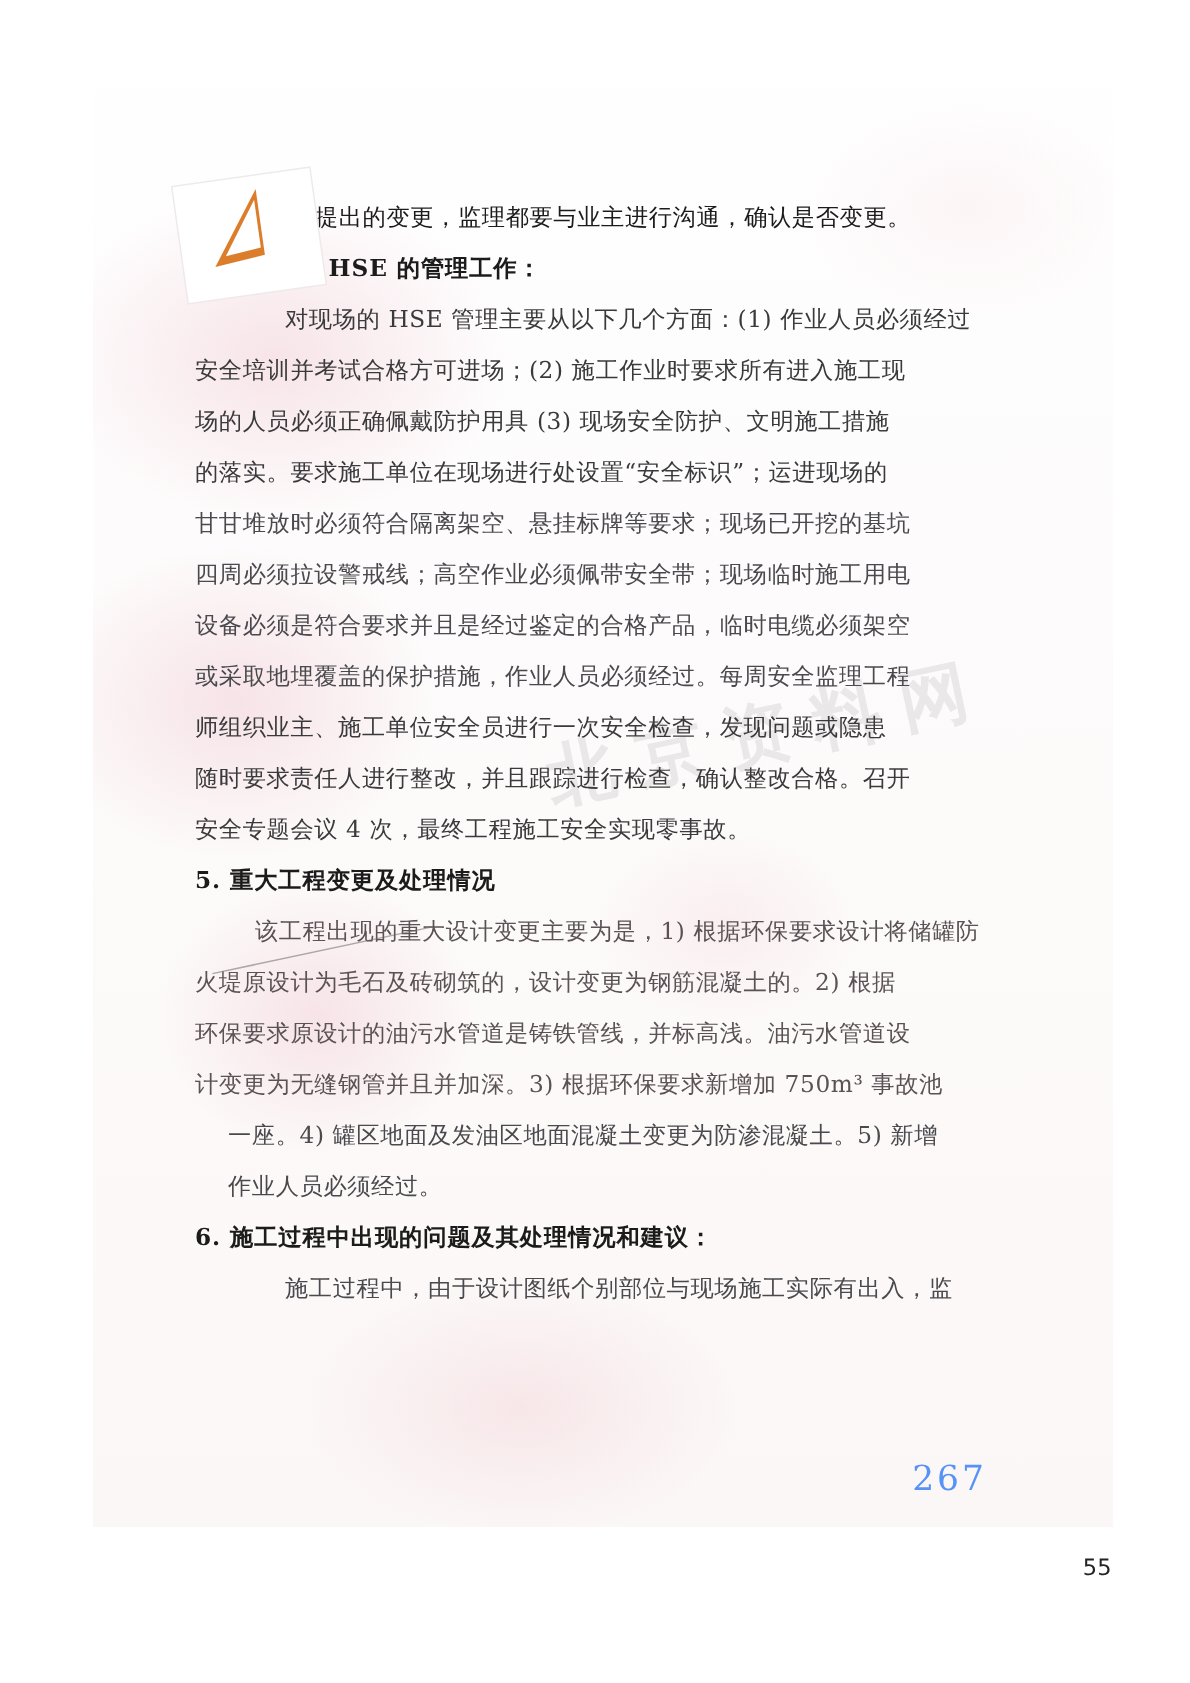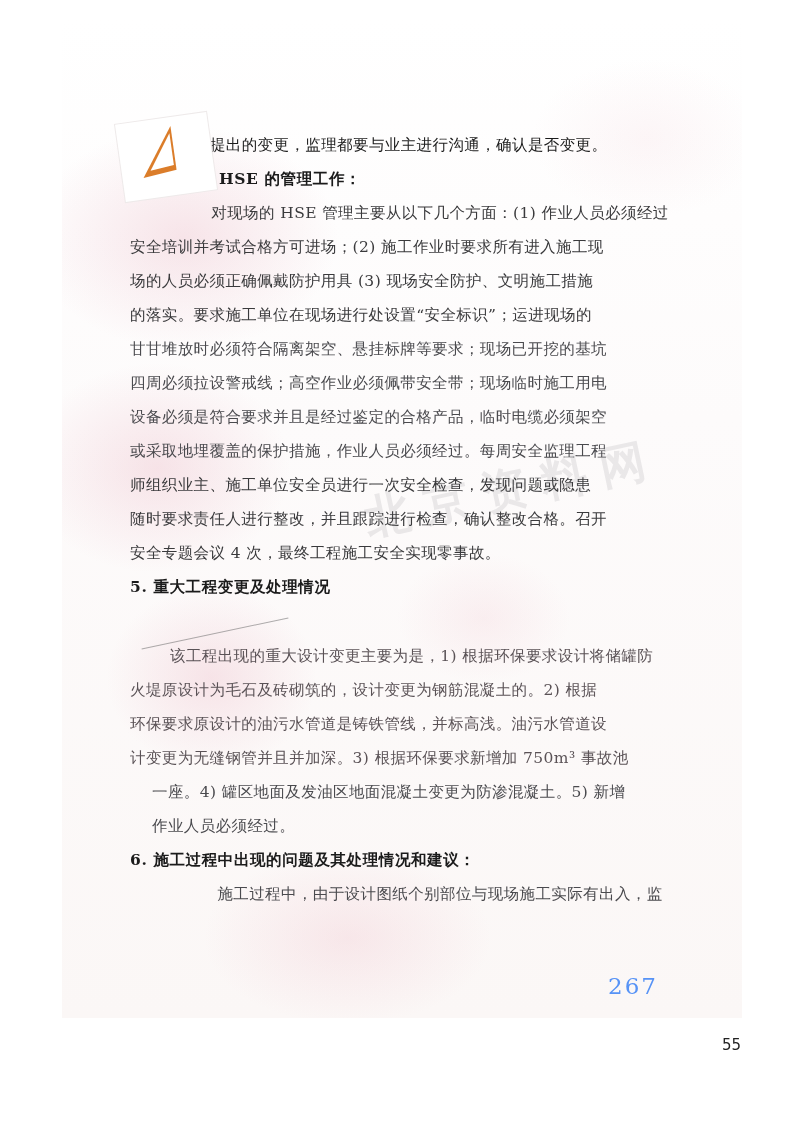--- a/index.html
+++ b/index.html
@@ -125,22 +125,22 @@
     font-family: "DejaVu Serif", serif;
   }
   .para {
     margin: 0;
   }
   .heading {
     font-weight: 700;
     letter-spacing: 0.6px;
   }
   .indent1 { padding-left: 22px; }
-  .indent2 { padding-left: 60px; text-align: center; }
-  .indent3 { padding-left: 40px; margin-top: 35px; }
+  .indent2 { padding-left: 60px; }
+  .indent3 { padding-left: 40px; }
 
   
   .fade-a { color: #3a3a3c; }
   .fade-b { color: #4a4a4e; }
   .fade-c { color: #5a5256; }
 
   
   .occluded {
     padding-left: 64px;
   }

